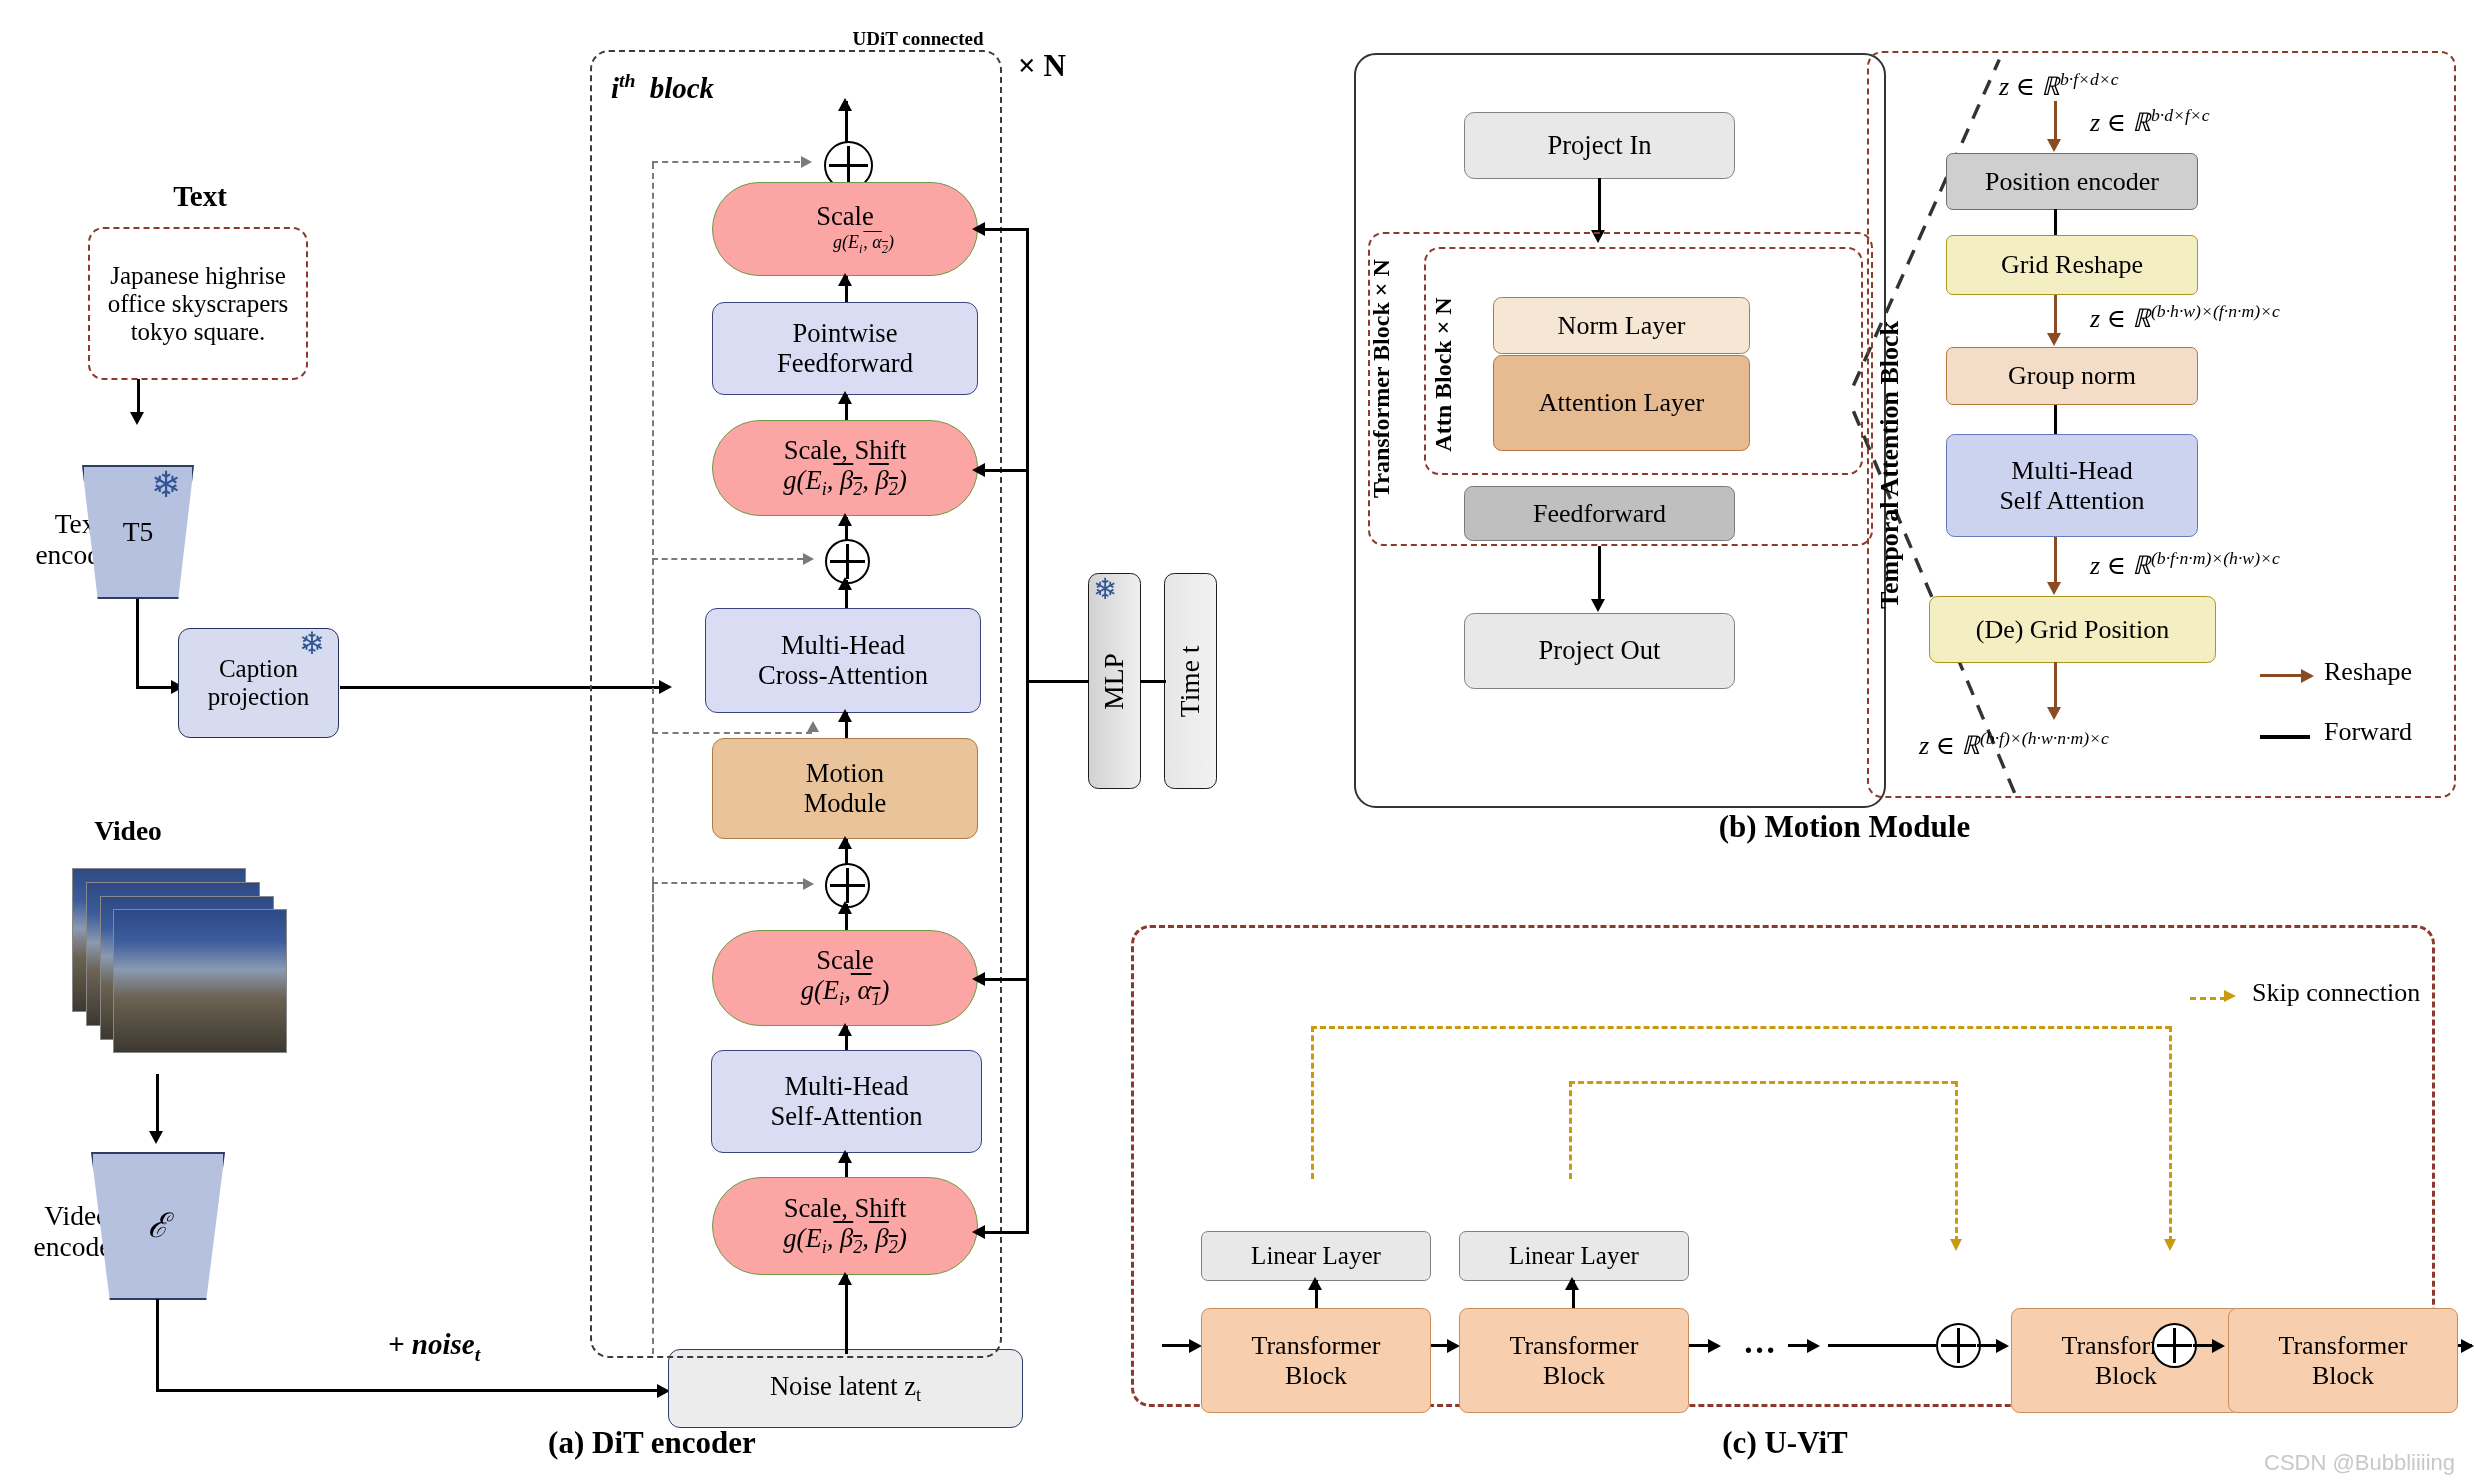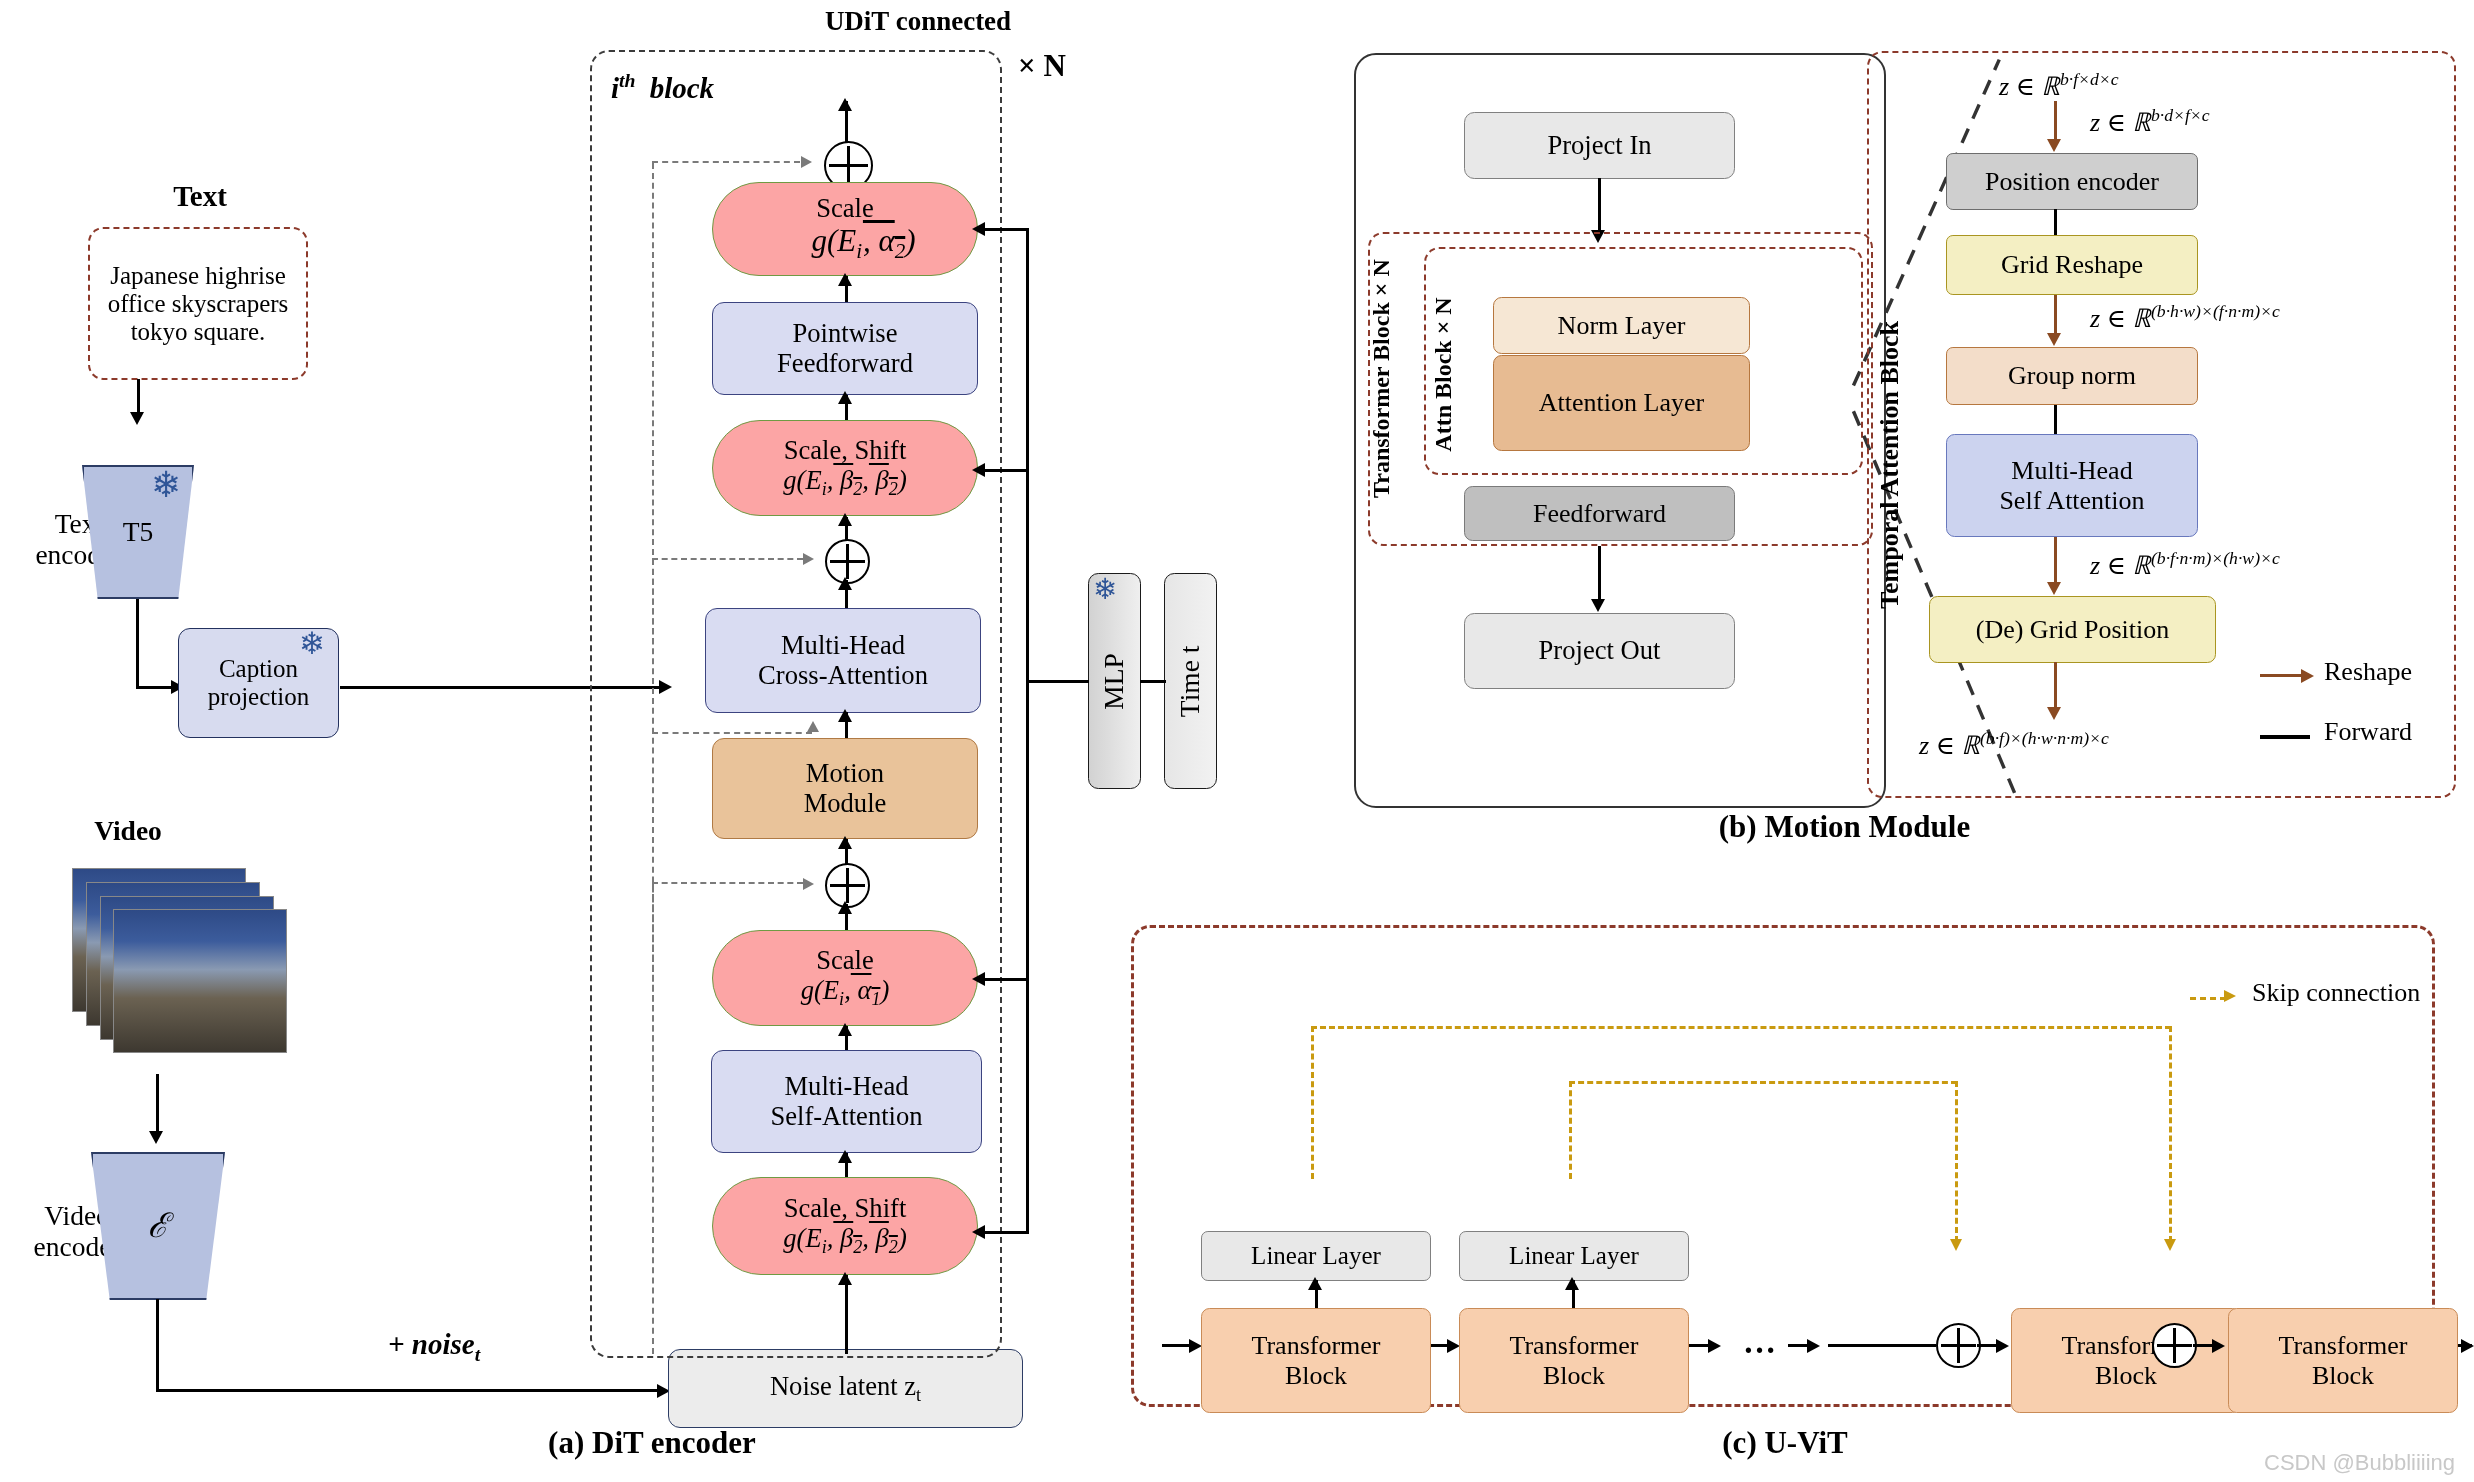--- a/index.html
+++ b/index.html
@@ -138,21 +138,21 @@
 <div class="abs bold ital" style="left:388px;top:1328px;font-size:29px;">
   <span>+ noise</span><sub>t</sub>
 </div>
 
 <div class="abs node noise ctr" style="left:668px;top:1349px;width:355px;height:79px;background:#ececec;">
   <span style="font-size:26.6px;">
     <span>Noise latent z</span><sub>t</sub>
   </span>
 </div>
 
-<div class="abs ctr bold" style="left:729px;top:3px;width:378px;height:36px;font-size:27px;">UDiT connected</div>
+<div class="abs ctr bold" style="left:729px;top:21px;width:378px;height:36px;font-size:19px;">UDiT connected</div>
 <div class="abs bold" style="left:1018px;top:48px;font-size:31px;">× N</div>
 
 <div class="abs dash-dark" style="left:590px;top:50px;width:412px;height:1308px;"></div>
 
 <div class="abs bold ital" style="left:611px;top:69px;font-size:29px;">
   <span>i</span><sup>th</sup>
   <span style="margin-left:6.9px;">block</span>
 </div>
 
 <div class="abs vline" style="left:845px;top:101px;height:41px;"></div>
@@ -162,21 +162,21 @@
 
 <div class="abs dline-v" style="left:652px;top:163px;height:481px;"></div>
 <div class="abs dline-h" style="left:652px;top:161px;width:148px;"></div>
 <div class="abs arrow-right-grey" style="left:801px;top:156px;"></div>
 
 <div class="abs vline" style="left:845px;top:185px;height:34px;"></div>
 <div class="abs arrow-up" style="left:838px;top:182px;"></div>
 
 <div class="abs node green ctr" style="left:712px;top:182px;width:266px;height:94px;flex-direction:column;">
   <span style="font-size:26.6px;">Scale</span>
-  <span class="math" style="font-size:31px;margin-left:37px;">
+  <span class="math" style="font-size:18px;margin-left:37px;">
     <span>g(E</span><sub>i</sub><span class="ovl" style="margin-left:0.9px;"><span>, α</span><sub>2</sub></span>)
   </span>
 </div>
 <div class="abs vline" style="left:845px;top:276px;height:26px;"></div>
 <div class="abs arrow-up" style="left:838px;top:273px;"></div>
 
 <div class="abs node blue ctr" style="left:712px;top:302px;width:266px;height:93px;flex-direction:column;">
   <span style="font-size:26.6px;">Pointwise</span>
   <span style="font-size:26.6px;">Feedforward</span>
 </div>

